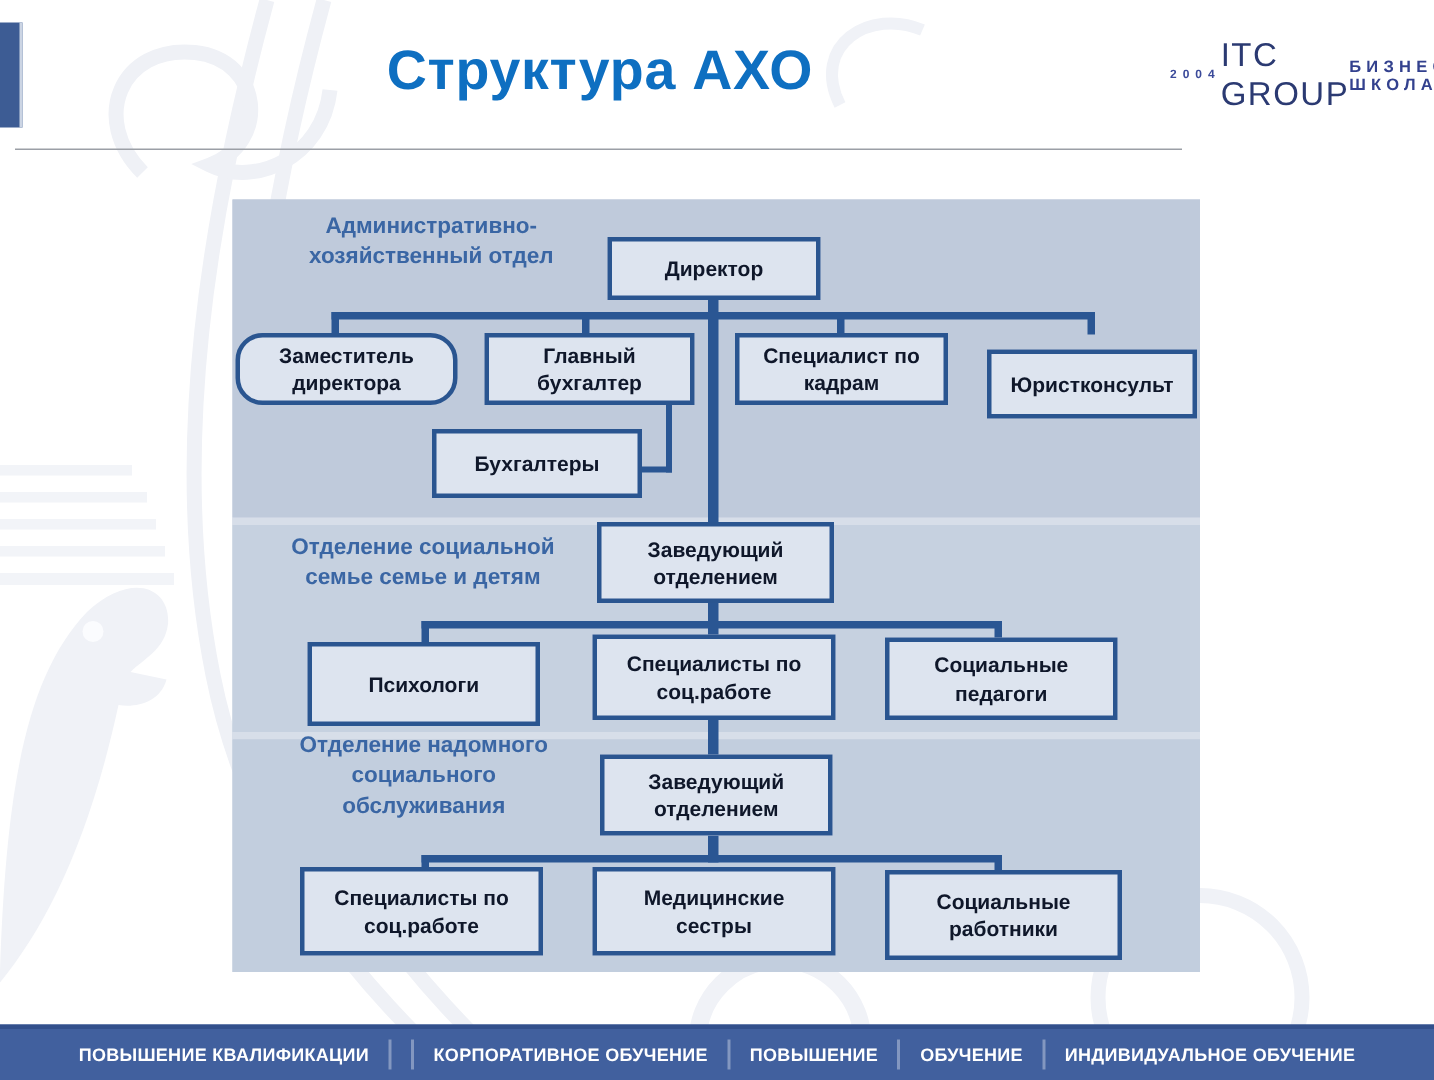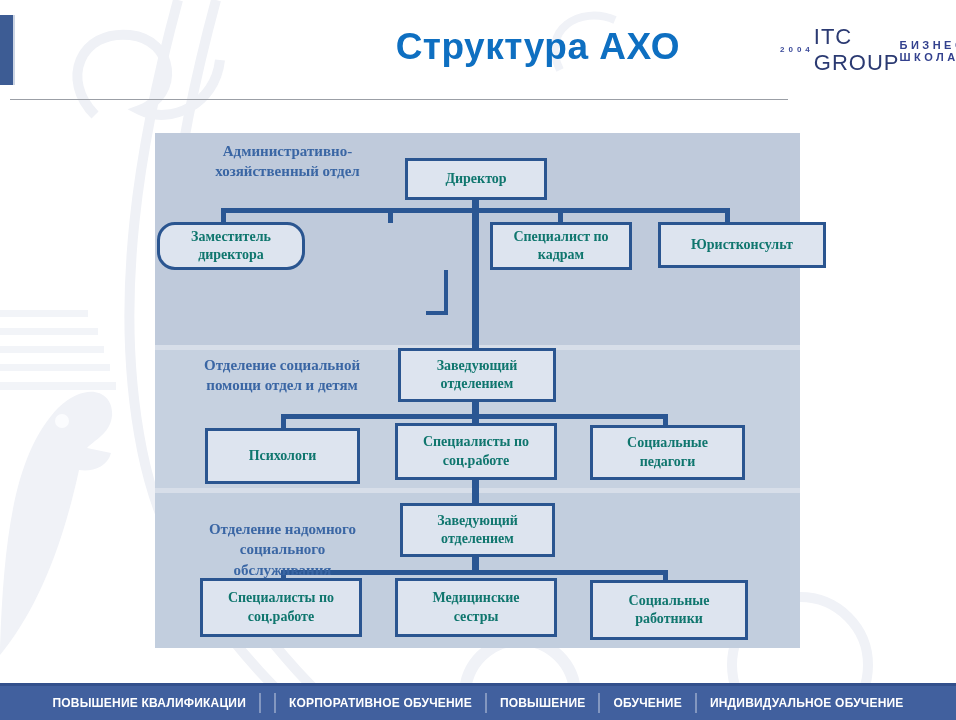--- a/index.html
+++ b/index.html
@@ -1,41 +1,41 @@
 <!DOCTYPE html>
 <html><head>
 <meta charset="utf-8">
 <style>
   html,body{margin:0;padding:0;background:#ffffff;}
   .slide{position:relative;width:956px;height:720px;overflow:hidden;background:#ffffff;
          font-family:"Liberation Sans","DejaVu Sans",sans-serif;}
   .watermark{position:absolute;left:0;top:0;z-index:0;}
   .accent-bar{position:absolute;left:0;top:15px;width:13px;height:70px;background:#3d5c94;
               border-right:2px solid #ccd5e4;z-index:2;}
-  .title{position:absolute;left:120px;top:26px;width:560px;margin:0;text-align:right;
+  .title{position:absolute;left:120px;top:26px;width:560px;margin:0;text-align:center;
          font-size:37px;font-weight:bold;color:#0e6fc1;letter-spacing:0.5px;z-index:2;}
   .title-rule{position:absolute;left:10px;top:99px;width:778px;height:1px;background:#9b9fa6;z-index:2;}
 
   .logo{position:absolute;right:6px;top:6px;width:170px;display:flex;flex-direction:row;
         align-items:center;z-index:2;}
   .logo-year{font-size:8px;letter-spacing:4px;color:#3b4a9a;font-weight:bold;}
   .logo-name{font-size:22px;color:#2b3a72;letter-spacing:1px;margin-top:1px;}
   .logo-sub{font-size:11px;letter-spacing:3.5px;color:#33418e;font-weight:bold;margin-top:3px;}
 
-  .chart{position:absolute;left:155px;top:133px;width:645px;height:515px;background:#c0cbdc;z-index:1;font-family:Liberation Serif, serif;}
+  .chart{position:absolute;left:155px;top:133px;width:645px;height:515px;background:#c0cbdc;z-index:1;}
   .band{position:absolute;left:0;width:100%;}
   .band-1{top:0;height:212px;background:#bfcadb;}
   .strip-a{top:212px;height:5px;background:#d7dee9;}
   .band-2{top:217px;height:138px;background:#c6d1e0;}
   .strip-b{top:355px;height:5px;background:#d7dee9;}
   .band-3{top:360px;height:155px;background:#c2cede;}
 
   .conn{position:absolute;background:#2a5693;z-index:1;}
   .node{position:absolute;background:#dde4ef;border:3px solid #2a5590;box-sizing:border-box;
-        color:#0f766e;font-weight:bold;font-size:14px;line-height:1.3;display:flex;
+        color:#0f172a;font-weight:bold;font-size:14px;line-height:1.3;display:flex;
         align-items:center;justify-content:center;text-align:center;white-space:pre-line;z-index:2;}
   .sec-label{position:absolute;color:#3a66a4;font-weight:bold;font-size:15px;line-height:1.35;
              text-align:center;white-space:pre-line;z-index:2;}
 
   .footer{position:absolute;left:0;bottom:0;width:956px;height:34px;background:#41609e;
           border-top:3px solid #33508c;display:flex;align-items:center;justify-content:center;
           gap:13px;z-index:3;}
   .footer-item{color:#ffffff;font-weight:bold;font-size:12px;letter-spacing:0.2px;white-space:nowrap;}
   .fsep{width:2px;height:20px;background:rgba(255,255,255,0.35);}
 </style>
@@ -121,31 +121,34 @@
     <div class="conn" style="left:126px;top:281px;width:5px;height:14px;"></div>
     <div class="conn" style="left:508px;top:281px;width:5px;height:14px;"></div>
     <div class="conn" style="left:317px;top:424px;width:7px;height:18px;"></div>
     <div class="conn" style="left:126px;top:437px;width:387px;height:5px;"></div>
     <div class="conn" style="left:126px;top:437px;width:5px;height:11px;"></div>
     <div class="conn" style="left:508px;top:437px;width:5px;height:13px;"></div>
 
     <div class="sec-label" style="left:15px;top:8px;width:235px;">Административно-
 хозяйственный отдел</div>
     <div class="sec-label" style="left:8px;top:222px;width:238px;">Отделение социальной
-помощи отдел и детям</div>
-    <div class="sec-label" style="left:20px;top:386px;width:215px;">Отделение надомного
+семье семье и детям</div>
+    <div class="sec-label" style="left:20px;top:354px;width:215px;">Отделение надомного
 социального
 обслуживания</div>
 
     <div class="node" style="left:250px;top:25px;width:142px;height:42px;">Директор</div>
     <div class="node" style="left:2px;top:89px;width:148px;height:48px;border-radius:18px;">Заместитель
 директора</div>
+    <div class="node" style="left:168px;top:89px;width:140px;height:48px;">Главный
+бухгалтер</div>
     <div class="node" style="left:335px;top:89px;width:142px;height:48px;">Специалист по
 кадрам</div>
-    <div class="node" style="left:503px;top:89px;width:168px;height:46px;">Юристконсульт</div>
+    <div class="node" style="left:503px;top:100px;width:140px;height:46px;">Юристконсульт</div>
+    <div class="node" style="left:133px;top:153px;width:140px;height:46px;">Бухгалтеры</div>
     <div class="node" style="left:243px;top:215px;width:158px;height:54px;">Заведующий
 отделением</div>
     <div class="node" style="left:50px;top:295px;width:155px;height:56px;">Психологи</div>
     <div class="node" style="left:240px;top:290px;width:162px;height:57px;">Специалисты по
 соц.работе</div>
     <div class="node" style="left:435px;top:292px;width:155px;height:55px;">Социальные
 педагоги</div>
     <div class="node" style="left:245px;top:370px;width:155px;height:54px;">Заведующий
 отделением</div>
     <div class="node" style="left:45px;top:445px;width:162px;height:59px;">Специалисты по

